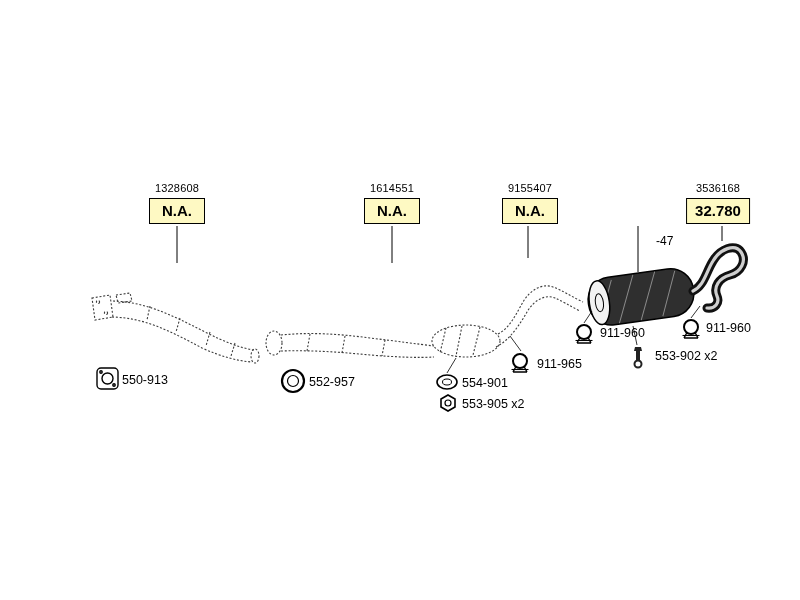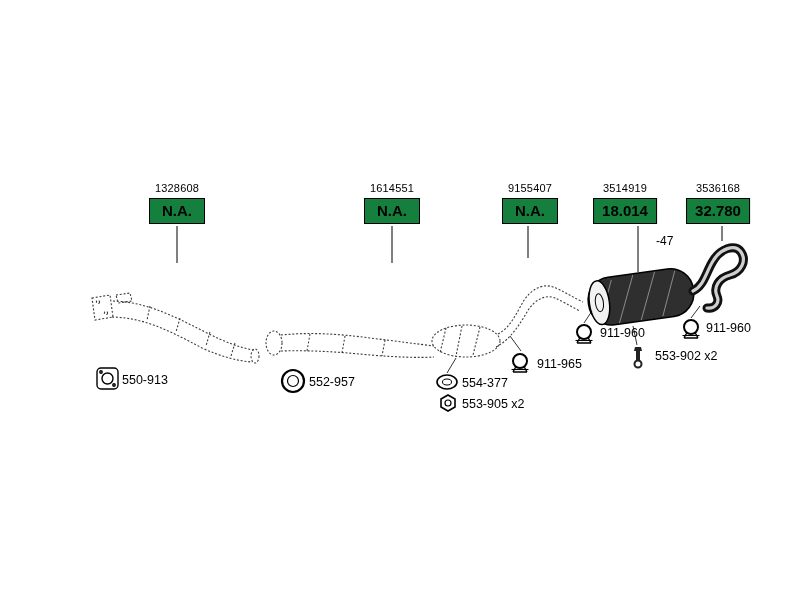--- a/index.html
+++ b/index.html
@@ -3,21 +3,21 @@
 <meta charset="utf-8">
 <style>
   html,body { margin:0; padding:0; background:#ffffff; }
   body { font-family:"Liberation Sans", sans-serif; color:#000; }
   .canvas { position:relative; width:800px; height:600px; background:#ffffff; overflow:hidden; }
   svg.drawing { position:absolute; left:0; top:0; }
 
   .callout { position:absolute; top:182px; transform:translateX(-50%);
              display:flex; flex-direction:column; align-items:center; }
   .callout .num { font-size:11px; line-height:13px; margin-bottom:3px; letter-spacing:0.2px; }
-  .callout .box { border:1px solid #000; background:#15803d; font-weight:bold;
+  .callout .box { border:1px solid #000; background:#fef9c3; font-weight:bold;
                   font-size:15px; line-height:18px; padding:3px 8px; min-width:38px;
                   text-align:center; box-sizing:content-box; }
   .part-label { position:absolute; font-size:12.5px; line-height:14px; white-space:nowrap; }
   .suffix { position:absolute; font-size:12px; line-height:13px; }
 </style>
 </head>
 <body>
 
 <div class="canvas">
 
@@ -121,34 +121,30 @@
   <div class="callout" style="left:392px">
     <div class="num">1614551</div>
     <div class="box">N.A.</div>
   </div>
 
   <div class="callout" style="left:530px">
     <div class="num">9155407</div>
     <div class="box">N.A.</div>
   </div>
 
-  <div class="callout" style="left:625px">
-    <div class="num">3514919</div>
-    <div class="box">18.014</div>
-  </div>
 
   <div class="callout" style="left:718px">
     <div class="num">3536168</div>
     <div class="box">32.780</div>
   </div>
 
   <div class="suffix" style="left:656px; top:235px">-47</div>
 
   <div class="part-label" style="left:122px; top:373px">550-913</div>
   <div class="part-label" style="left:309px; top:375px">552-957</div>
-  <div class="part-label" style="left:462px; top:376px">554-377</div>
+  <div class="part-label" style="left:462px; top:376px">554-901</div>
   <div class="part-label" style="left:462px; top:397px">553-905 x2</div>
   <div class="part-label" style="left:537px; top:357px">911-965</div>
   <div class="part-label" style="left:600px; top:326px">911-960</div>
   <div class="part-label" style="left:706px; top:321px">911-960</div>
   <div class="part-label" style="left:655px; top:349px">553-902 x2</div>
 
 </div>
 
 </body></html>

